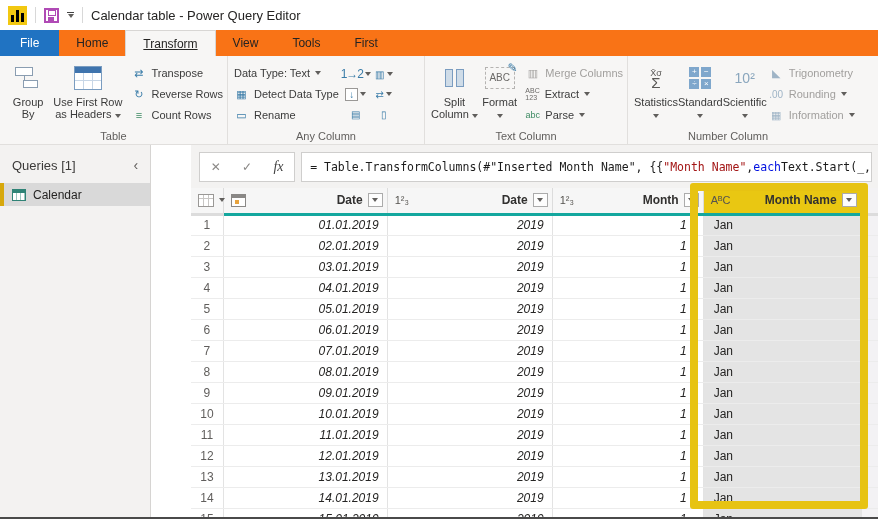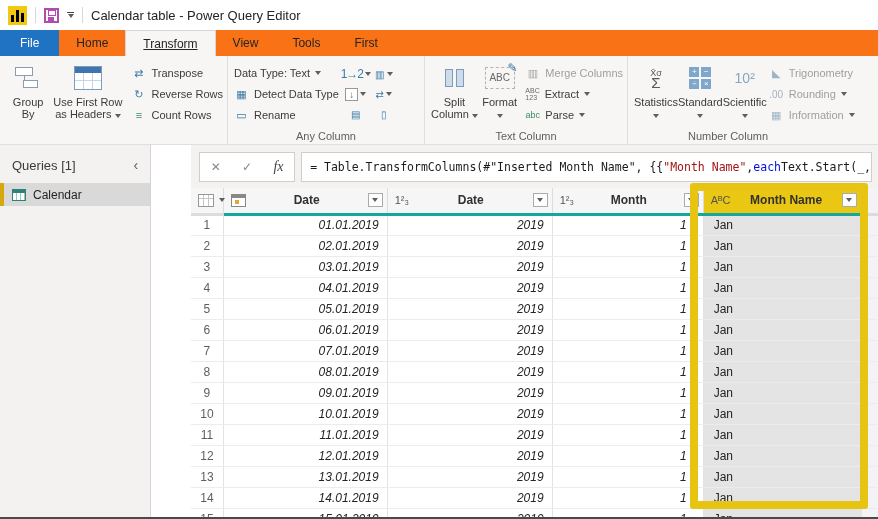--- a/index.html
+++ b/index.html
@@ -91,21 +91,21 @@
   .fbar-btns .x { color:#8a8886; font-size:12px; }
   .fbar-btns .v { color:#8a8886; font-size:12px; }
   .fbar-btns .fx { color:#444; font-size:14px; font-family:"Liberation Serif", serif; font-style:italic; }
   .fbar-input { background:#fff; border:1px solid #cfcecd; height:30px; flex:1; display:flex; align-items:center; padding-left:8px; font-family:"DejaVu Sans Mono","Liberation Mono",monospace; font-size:11.5px; white-space:nowrap; overflow:hidden; }
 
   
   .grid { position:absolute; top:43px; left:0; right:0; bottom:0; overflow:hidden; }
   table.pq { border-collapse:collapse; table-layout:fixed; width:692px; }
   table.pq col.c-num{width:32px} table.pq col.c-date{width:164px} table.pq col.c-year{width:165px}
   table.pq col.c-month{width:151px} table.pq col.c-mname{width:158px} table.pq col.c-fill{width:22px}
-  th { height:26px; background:#f6f6f6; border-right:1px solid #dcdcdc; border-bottom:3px solid #14a79e; font-size:12px; font-weight:bold; color:#323130; text-align:center; padding:0 4px 0 7px; }
+  th { height:26px; background:#f6f6f6; border-right:1px solid #dcdcdc; border-bottom:3px solid #14a79e; font-size:12px; font-weight:bold; color:#323130; text-align:right; padding:0 4px 0 7px; }
   th.corner, th.fill-h { border-bottom:3px solid #dcdcdc; background:#f6f6f6; }
   th.fill-h { background:#f3f2f4; border-right:none; }
   th.gold { background:#e9c712; }
   .h-inner { display:flex; align-items:center; gap:5px; height:100%; }
   .h-name { flex:1; white-space:nowrap; overflow:hidden; }
   .type-glyph { font-weight:normal; font-size:11px; color:#55534f; white-space:nowrap; }
   .filter-btn { width:15px; height:14px; border:1px solid #ababab; background:#fdfdfd; display:inline-flex; align-items:center; justify-content:center; flex:none; }
   .date-icon { width:15px; height:13px; border:1px solid #8a8886; background:#fff; position:relative; flex:none; }
   .date-icon:before { content:""; position:absolute; top:0; left:0; right:0; height:3px; background:#8a8886; }
   .date-icon:after { content:""; position:absolute; top:5px; left:3px; width:4px; height:4px; background:#e8a33d; }
@@ -178,20 +178,21 @@
         </div>
         <div class="smallbtn">
           <span class="sicon">↻</span>
           <span>Reverse Rows</span>
         </div>
         <div class="smallbtn">
           <span class="sicon green">≡</span>
           <span>Count Rows</span>
         </div>
       </div>
+      <div class="rgroup-label">Table</div>
     </div>
 
     <div class="rgroup" style="width:197px">
       <div class="stack">
         <div class="smallbtn">
           <span>Data Type: Text</span>
           <span class="crt"></span>
         </div>
         <div class="smallbtn">
           <span class="sicon">▦</span>

